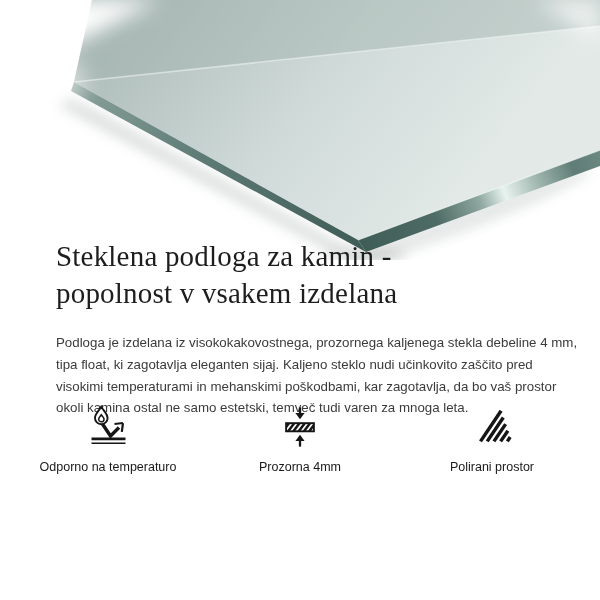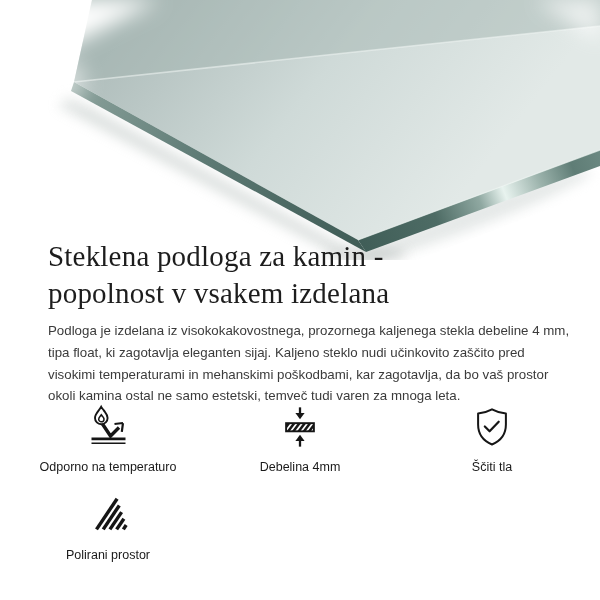--- a/index.html
+++ b/index.html
@@ -1,20 +1,20 @@
 <!DOCTYPE html>
 <html><head>
 <meta charset="utf-8">
 <style>
   html,body{margin:0;padding:0;background:#ffffff;overflow:hidden;}
   .page{position:relative;width:600px;height:600px;background:#ffffff;font-family:"Liberation Sans",sans-serif;}
   .hero{position:absolute;top:0;left:0;width:600px;height:260px;}
-  .content{position:absolute;top:238px;left:48px;width:524px;}
+  .content{position:absolute;top:238px;left:56px;width:524px;}
   h1.title{margin:0;font-family:"Liberation Serif",serif;font-weight:400;font-size:29px;line-height:37px;color:#1d1d1d;letter-spacing:0.2px;}
-  p.desc{margin:8px 0 0 0;font-size:13.3px;line-height:21.8px;color:#3b3b3b;}
+  p.desc{margin:20px 0 0 0;font-size:13.3px;line-height:21.8px;color:#3b3b3b;}
   .features{position:absolute;top:404px;left:12px;width:576px;display:grid;grid-template-columns:1fr 1fr 1fr;row-gap:18px;}
   .feature{display:flex;flex-direction:column;align-items:center;}
   .feature .icon{height:46px;width:56px;display:flex;align-items:flex-end;justify-content:center;}
   .feature .label{margin-top:10px;font-size:12.5px;color:#1a1a1a;white-space:nowrap;}
   .ic{stroke:#161616;fill:none;}
 </style>
 </head>
 <body>
 
 <div class="page">
@@ -111,32 +111,23 @@
                 <line x1="32.5" y1="30" x2="41.5" y2="18"></line>
             </g>
           </g>
           <rect class="ic" x="9.5" y="20" width="29" height="8.5" stroke-width="2"></rect>
           <line class="ic" x1="24" y1="3.5" x2="24" y2="10" stroke-width="2.4"></line>
           <polygon points="19.2,9.5 28.8,9.5 24,15.8" fill="#161616"></polygon>
           <line class="ic" x1="24" y1="44.5" x2="24" y2="38" stroke-width="2.4"></line>
           <polygon points="19.2,38.5 28.8,38.5 24,32.2" fill="#161616"></polygon>
         </svg>
       </span>
-      <span class="label">Debelina 4mm</span>
+      <span class="label">Prozorna 4mm</span>
     </div>
 
-    <div class="feature">
-      <span class="icon">
-        <svg width="46" height="46" viewBox="0 0 48 48">
-          <path class="ic" d="M24 5.5 C28.5 8 33.5 9.3 38.5 9.8 L38.5 21.5 C38.5 31.5 32.5 38.8 24 42.3 C15.5 38.8 9.5 31.5 9.5 21.5 L9.5 9.8 C14.5 9.3 19.5 8 24 5.5 Z" stroke-width="2.1" stroke-linejoin="round"></path>
-          <polyline class="ic" points="16.5,23.5 21.5,28.5 31,18.5" stroke-width="2.3" stroke-linecap="round" stroke-linejoin="round"></polyline>
-        </svg>
-      </span>
-      <span class="label">Ščiti tla</span>
-    </div>
 
 
     <div class="feature">
       <span class="icon">
         <svg width="48" height="46" viewBox="0 0 48 48">
           <g stroke="#161616" stroke-width="3.6">
             <line x1="12" y1="39" x2="33.5" y2="7"></line>
             <line x1="19" y1="39" x2="35.8" y2="14"></line>
             <line x1="26" y1="39" x2="38.2" y2="21"></line>
             <line x1="33" y1="39" x2="40.6" y2="28"></line>

